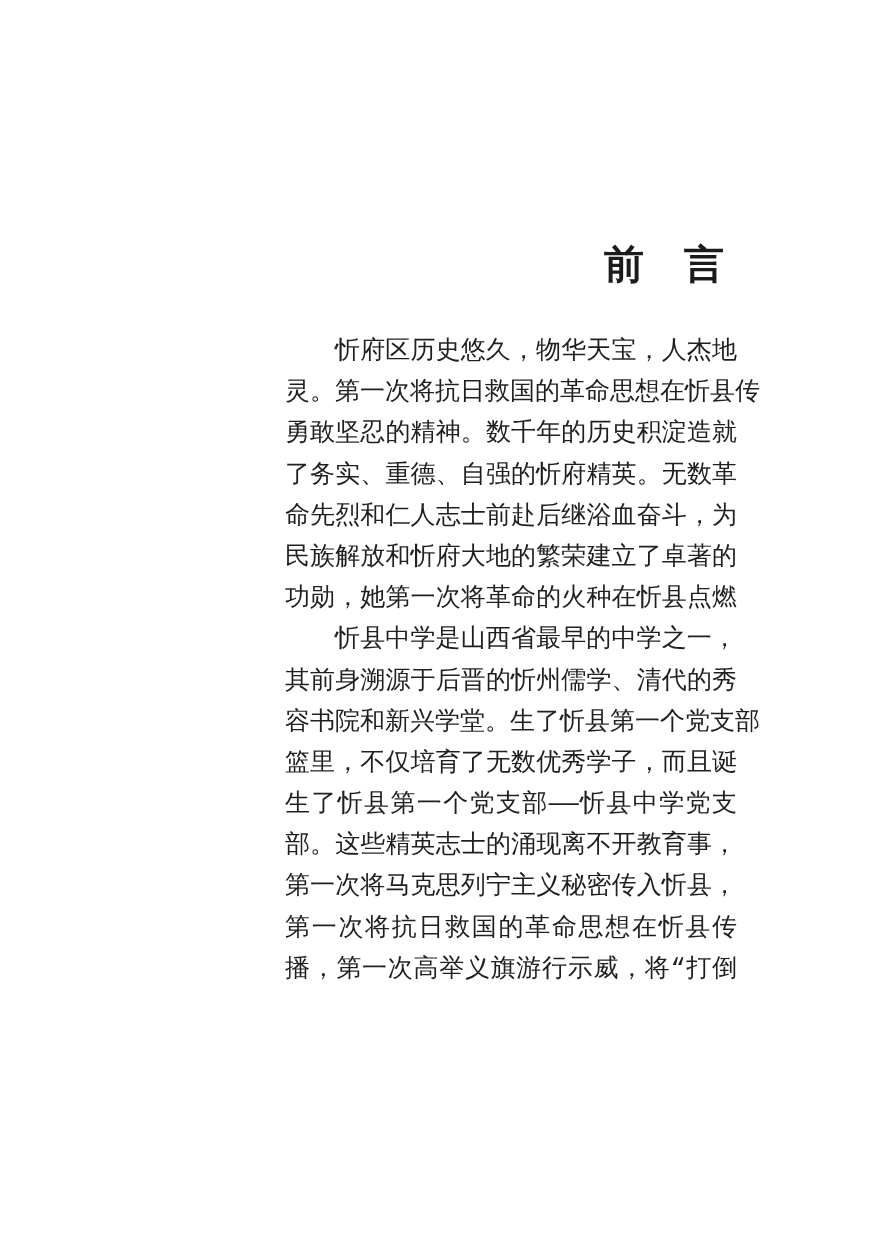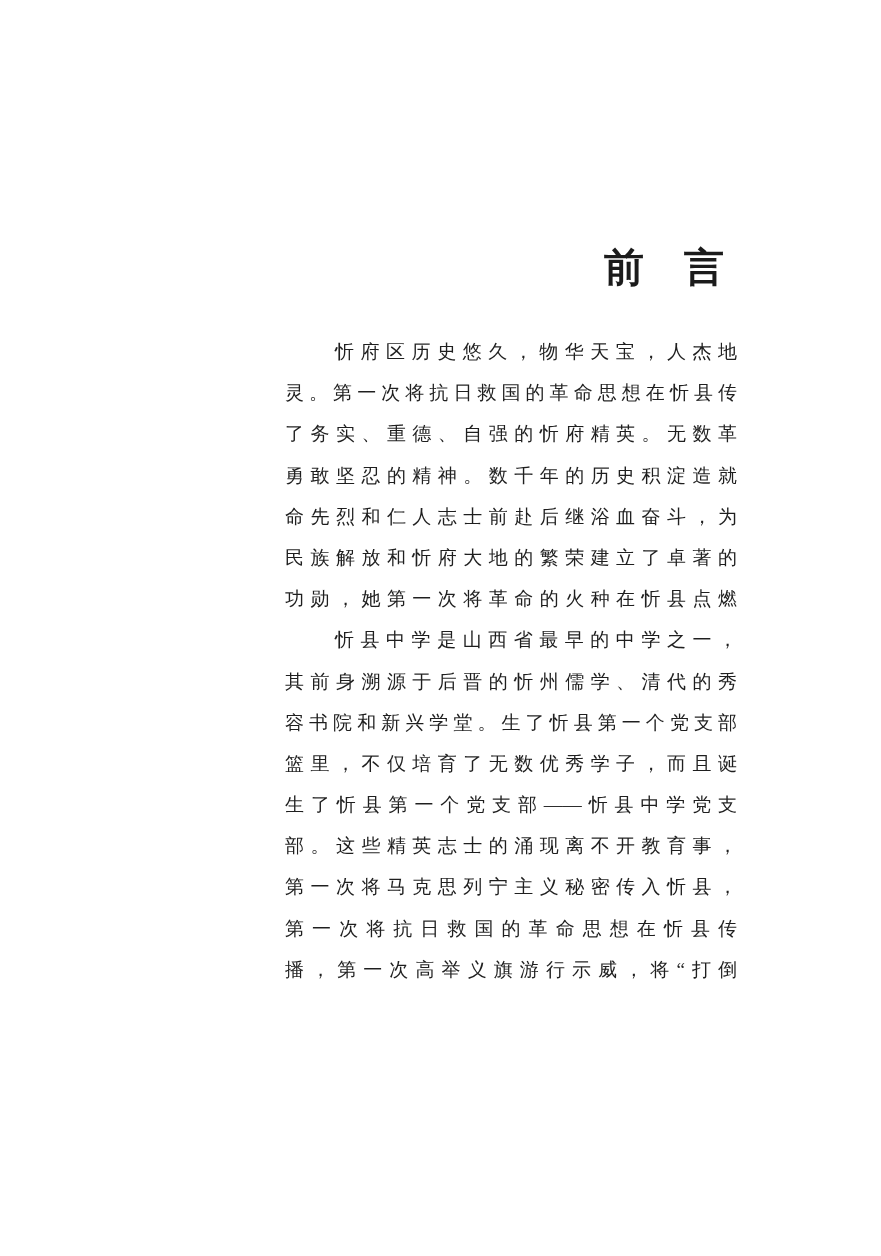--- a/index.html
+++ b/index.html
@@ -6,21 +6,21 @@
     margin: 0;
     padding: 0;
     background: #ffffff;
   }
   .page {
     position: relative;
     width: 881px;
     height: 1256px;
     background: #ffffff;
     overflow: hidden;
-    font-family: Liberation Serif, serif;
+    font-family: Liberation Mono, monospace;
   }
   .doc-title {
     position: absolute;
     top: 246px;
     left: 604px;
     font-size: 40px;
     line-height: 44px;
     font-weight: 700;
     color: #1b1b1b;
     white-space: pre;
@@ -30,21 +30,21 @@
     top: 331px;
     left: 285px;
     width: 452px;
     color: #1f1f1f;
   }
   .paragraph {
     margin: 0;
     padding: 0;
   }
   .line {
-    font-size: 19px;
+    font-size: 25px;
     line-height: 41.2px;
     height: 41.2px;
     text-align: justify;
     text-align-last: justify;
     white-space: nowrap;
     overflow: visible;
   }
   .line.indent {
     text-indent: 50px;
   }
@@ -54,22 +54,22 @@
 </style>
 </head>
 <body>
 
 <div class="page">
   <div class="doc-title">前　言</div>
   <div class="text-block">
       <div class="paragraph">
         <div class="line indent">忻府区历史悠久，物华天宝，人杰地</div>
         <div class="line">灵。第一次将抗日救国的革命思想在忻县传</div>
+        <div class="line">勇敢坚忍的精神。数千年的历史积淀造就</div>
         <div class="line">了务实、重德、自强的忻府精英。无数革</div>
-        <div class="line">勇敢坚忍的精神。数千年的历史积淀造就</div>
         <div class="line">命先烈和仁人志士前赴后继浴血奋斗，为</div>
         <div class="line">民族解放和忻府大地的繁荣建立了卓著的</div>
         <div class="line">功勋，她第一次将革命的火种在忻县点燃</div>
       </div>
       <div class="paragraph">
         <div class="line indent">忻县中学是山西省最早的中学之一，</div>
         <div class="line">其前身溯源于后晋的忻州儒学、清代的秀</div>
         <div class="line">容书院和新兴学堂。生了忻县第一个党支部</div>
         <div class="line">篮里，不仅培育了无数优秀学子，而且诞</div>
         <div class="line">生了忻县第一个党支部——忻县中学党支</div>

